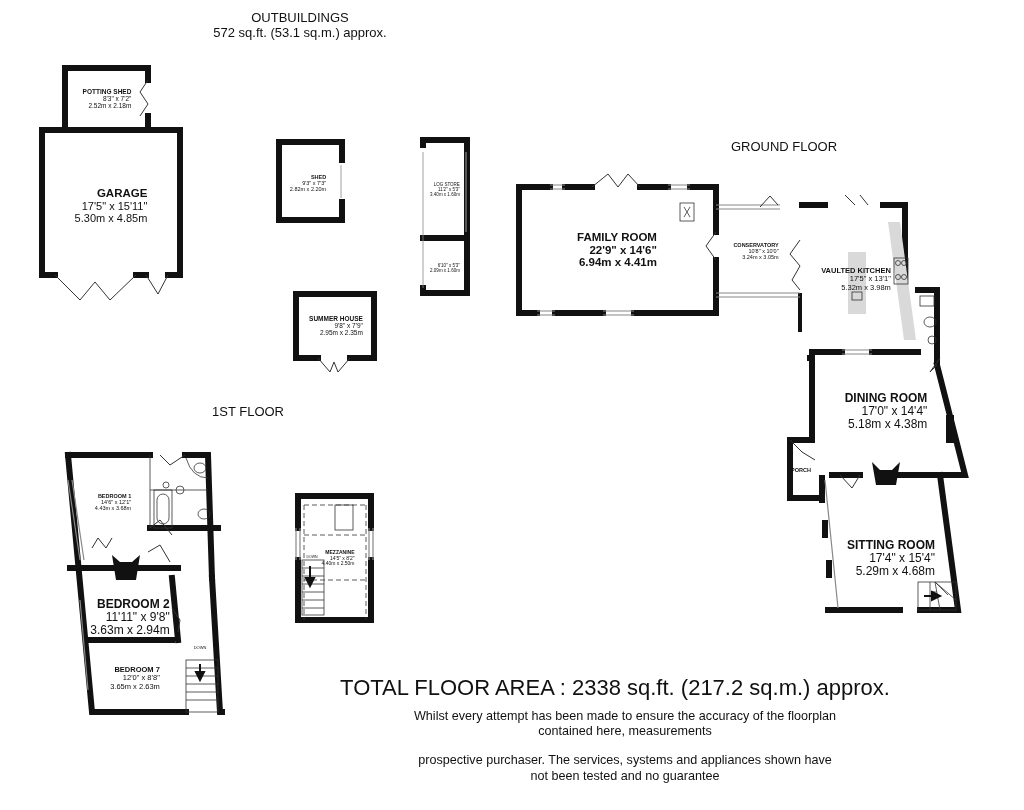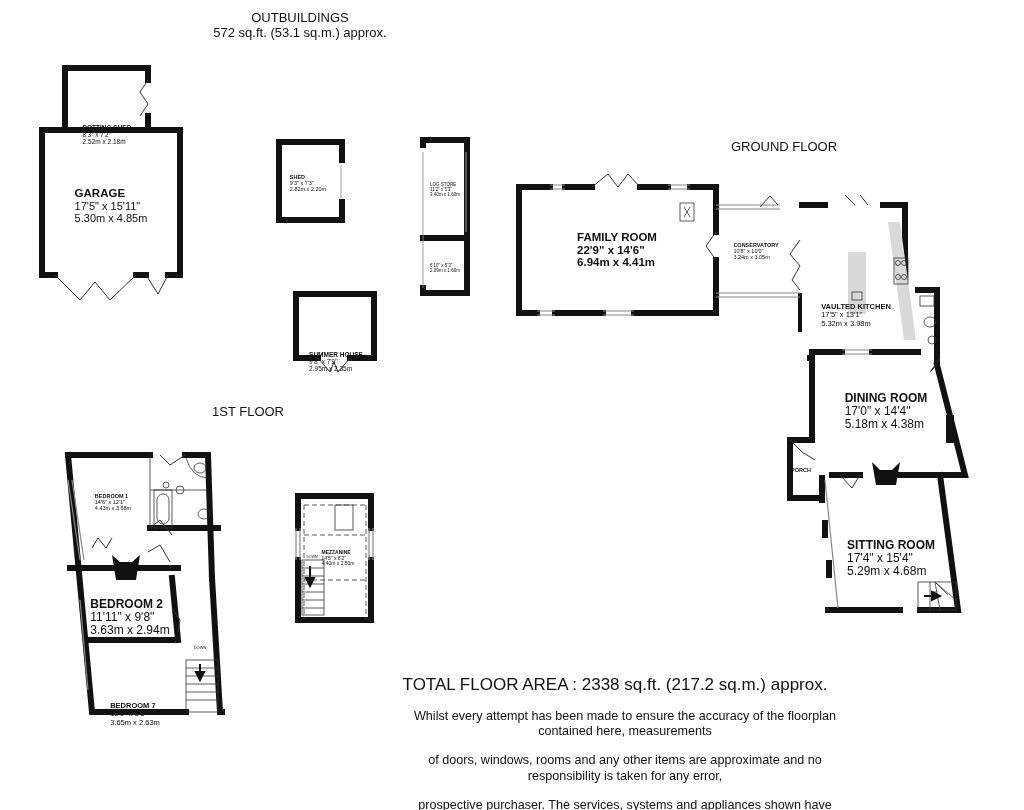--- a/index.html
+++ b/index.html
@@ -1,27 +1,27 @@
 <!DOCTYPE html>
 <html><head>
 <meta charset="utf-8">
 <style>
   html, body { margin:0; padding:0; background:#ffffff; }
   body { width:1024px; height:810px; position:relative; overflow:hidden; font-family:"Liberation Sans", sans-serif; color:#111; }
   svg.plan { position:absolute; left:0; top:0; }
-  .lbl { position:absolute; text-align:left; font-family:"Liberation Sans", sans-serif; color:#111; line-height:1.1; white-space:nowrap; transform:translateX(-50%); }
+  .lbl { position:absolute; text-align:right; font-family:"Liberation Sans", sans-serif; color:#111; line-height:1.1; white-space:nowrap; transform:translateX(-50%); }
   .lbl .nm { font-weight:bold; }
   .lbl.big { font-size:11px; }
   .lbl.big .nm { font-size:11.5px; }
   .lbl.med { font-size:12px; }
-  .lbl.sm { font-size:6.5px;margin-top:36px; }
+  .lbl.sm { font-size:6.5px; }
   .lbl.xs { font-size:4.5px; }
   .heading { position:absolute; font-size:13px; text-align:center; transform:translateX(-50%); white-space:nowrap; }
   .heading .sub { display:block; }
-  .total { position:absolute; left:615px; top:675px; transform:translateX(-50%); font-size:17px; white-space:nowrap; }
+  .total { position:absolute; left:615px; top:675px; transform:translateX(-50%); font-size:22px; white-space:nowrap; }
   .disclaimer { position:absolute; left:400px; top:695px; width:440px; font-size:12.6px; line-height:15.2px; text-align:center; transform:translateX(0); }
   .disclaimer p { margin:14px; }
 </style>
 </head>
 <body>
 
 <svg class="plan" width="1024" height="810" viewBox="0 0 1024 810">
   <g fill="none" stroke="#111" stroke-width="6" stroke-linecap="square">
 
     <path d="M65 128 V68 H148 V80"></path>
@@ -257,16 +257,15 @@
 <div class="lbl xs" style="left:338px; top:550px; font-size:5px;">
   <div class="nm">MEZZANINE</div>
   <div>14'5"  x 8'2"</div>
   <div>4.40m  x 2.50m</div>
 </div>
 <div class="lbl xs" style="left:312px; top:556px; font-size:3.5px;">DOWN</div>
 
 <div class="total">TOTAL FLOOR AREA : 2338 sq.ft. (217.2 sq.m.) approx.</div>
 <div class="disclaimer" style="left:395px; width:460px;">
   <p>Whilst every attempt has been made to ensure the accuracy of the floorplan contained here, measurements</p>
-  <p>of doors, windows, rooms and any other items are approximate and no responsibility is taken for any error,</p>
   <p>prospective purchaser. The services, systems and appliances shown have not been tested and no guarantee</p>
 
 </div>
 
 </body></html>

